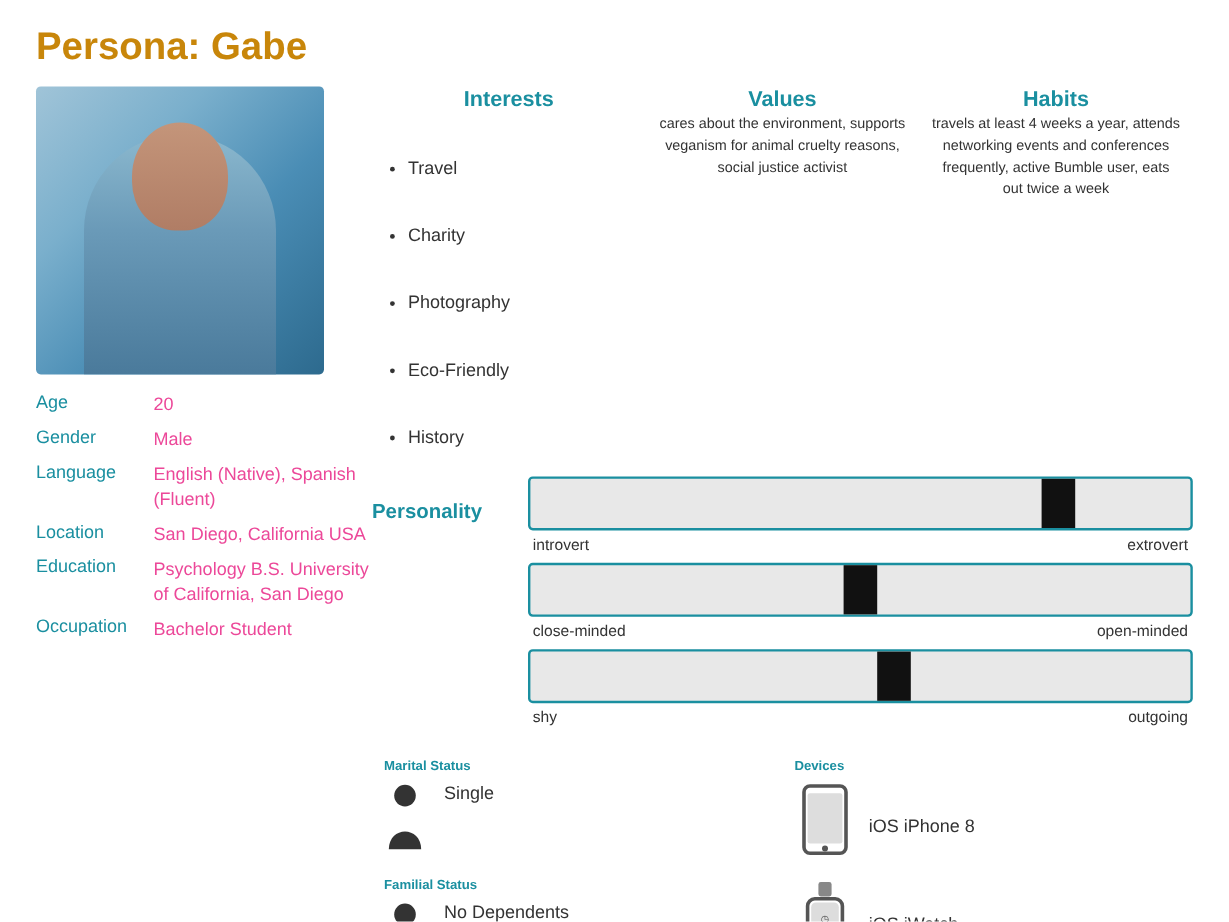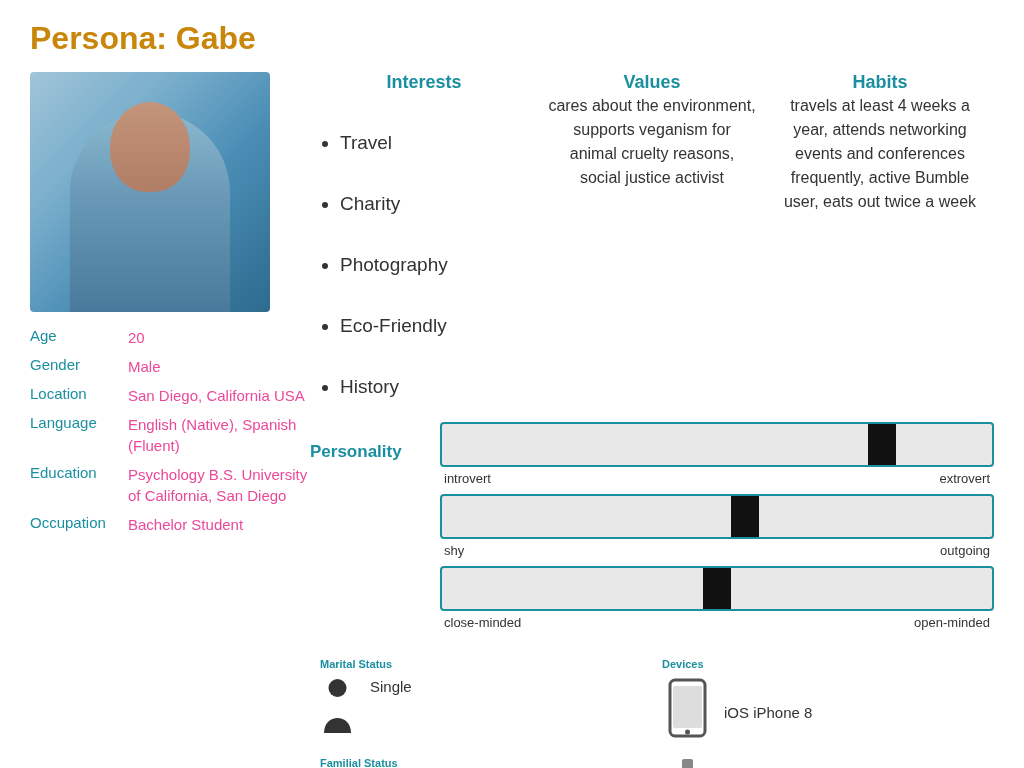--- a/index.html
+++ b/index.html
@@ -111,26 +111,26 @@
       margin-bottom: 1px;
     }
     .interests-col { padding: 0 10px; }
     .values-col { padding: 0 10px; text-align: center; }
     .habits-col { padding: 0 10px; text-align: center; }
     .interests-list {
       list-style: disc;
       padding-left: 20px;
     }
     .interests-list li {
-      font-size: 19px;
+      font-size: 15px;
       margin-bottom: 4px;
       margin-top: 39px;
     }
     .values-text, .habits-text {
-      font-size: 16px;
+      font-size: 12px;
       line-height: 1.5;
       text-align: center;
     }
     
     .personality-section {
       display: flex;
       align-items: flex-start;
       gap: 20px;
       margin-bottom: 20px;
     }
@@ -233,26 +233,26 @@
       <div class="profile-fields">
         <div class="field-row">
           <span class="field-label">Age</span>
           <span class="field-value">20</span>
         </div>
         <div class="field-row">
           <span class="field-label">Gender</span>
           <span class="field-value">Male</span>
         </div>
         <div class="field-row">
+          <span class="field-label">Language</span>
+          <span class="field-value">English (Native), Spanish (Fluent)</span>
+        </div>
+        <div class="field-row">
           <span class="field-label">Location</span>
           <span class="field-value">San Diego, California USA</span>
-        </div>
-        <div class="field-row">
-          <span class="field-label">Language</span>
-          <span class="field-value">English (Native), Spanish (Fluent)</span>
         </div>
         <div class="field-row">
           <span class="field-label">Education</span>
           <span class="field-value">Psychology B.S. University of California, San Diego</span>
         </div>
         <div class="field-row">
           <span class="field-label">Occupation</span>
           <span class="field-value">Bachelor Student</span>
         </div>
       </div>
@@ -290,35 +290,35 @@
               <div class="slider-thumb" style="left: calc(80% - 14px);"></div>
             </div>
             <div class="slider-labels">
               <span>introvert</span>
               <span>extrovert</span>
             </div>
           </div>
 
           <div class="slider-row">
             <div class="slider-track">
+              <div class="slider-thumb" style="left: calc(50% - 14px);"></div>
+            </div>
+            <div class="slider-labels">
+              <span>close-minded</span>
+              <span>open-minded</span>
+            </div>
+          </div>
+
+          <div class="slider-row">
+            <div class="slider-track">
               <div class="slider-thumb" style="left: calc(55% - 14px);"></div>
             </div>
             <div class="slider-labels">
               <span>shy</span>
               <span>outgoing</span>
-            </div>
-          </div>
-
-          <div class="slider-row">
-            <div class="slider-track">
-              <div class="slider-thumb" style="left: calc(50% - 14px);"></div>
-            </div>
-            <div class="slider-labels">
-              <span>close-minded</span>
-              <span>open-minded</span>
             </div>
           </div>
         </div>
       </div>
 
       <div class="bottom-section">
         <div class="marital-familial-col">
           <div class="status-section">
             <div class="status-header">Marital Status</div>
             <div class="status-row">

